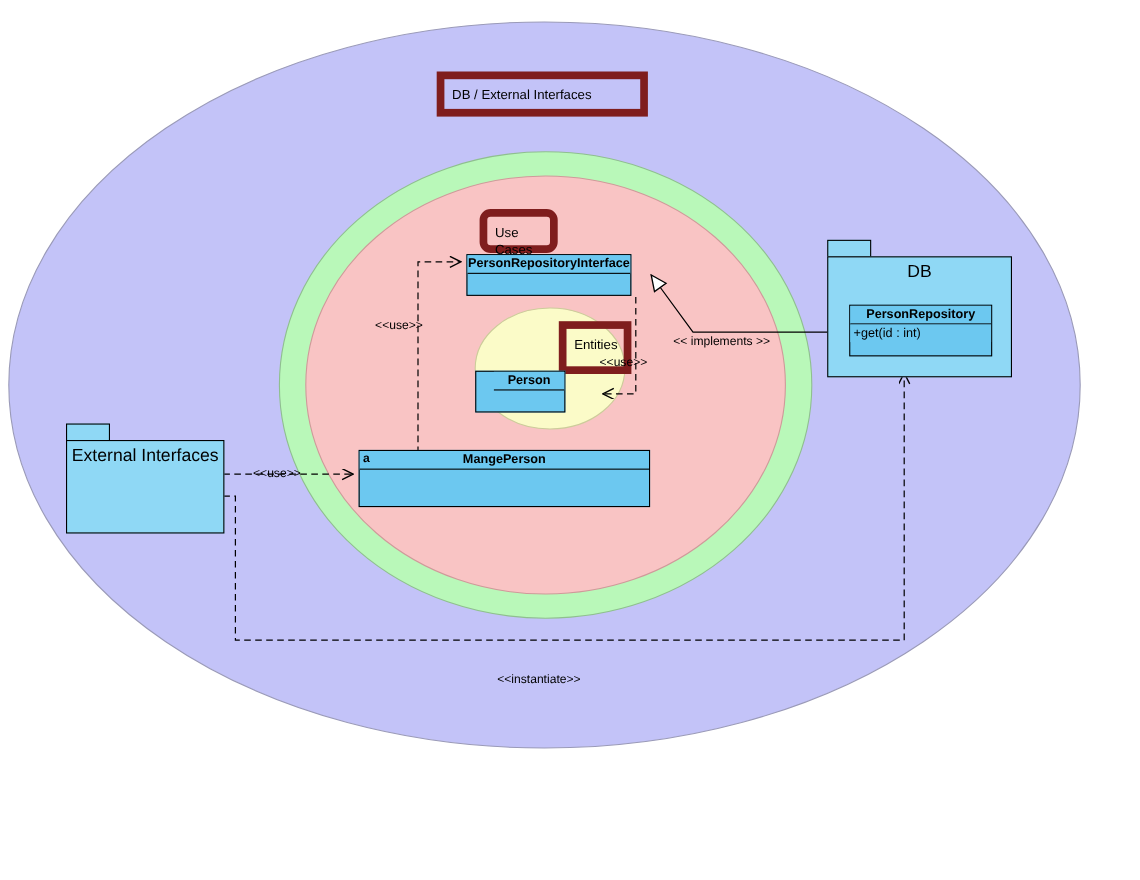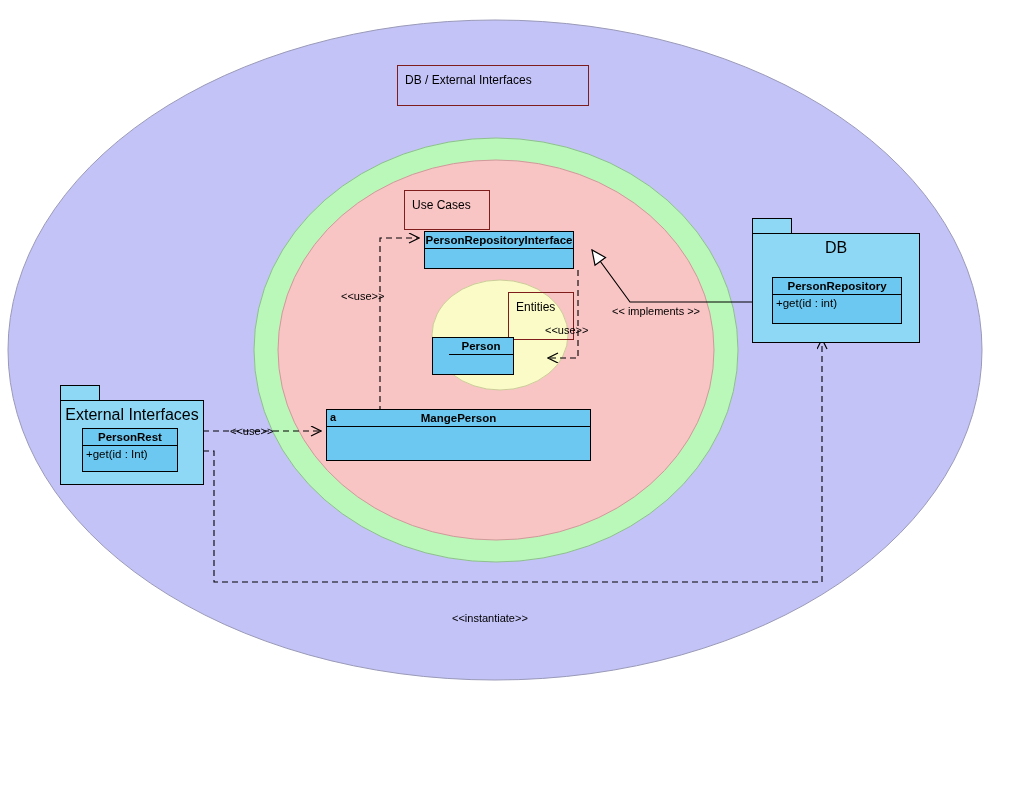--- a/index.html
+++ b/index.html
@@ -8,21 +8,21 @@
   #stage{position:relative;width:1036px;height:800px;background:#ffffff;}
   svg.layer{position:absolute;left:0;top:0;width:1036px;height:800px;}
   .umlbox{position:absolute;background:#6cc8f0;border:1px solid #000;box-sizing:border-box;}
   .umlbox .title{font-size:11.5px;font-weight:bold;text-align:center;
                  border-bottom:1px solid #000;box-sizing:border-box;
                  line-height:17px;height:17px;background:#6cc8f0;}
   .umlbox .ops{font-size:11.5px;line-height:16px;padding-left:3px;background:#6cc8f0;}
   .pkg{position:absolute;background:#8fd8f5;border:1px solid #000;box-sizing:border-box;}
   .pkgtab{position:absolute;background:#8fd8f5;border:1px solid #000;box-sizing:border-box;}
   .pkgname{position:absolute;font-size:16px;text-align:center;width:100%;}
-  .labelbox{position:absolute;border:1px solid #7f1d1d;box-sizing:border-box;background:transparent;}
+  .labelbox{position:absolute;border:7px solid #7f1d1d;box-sizing:border-box;background:transparent;}
   .labelbox span{display:block;font-size:12px;padding:6px 0 0 7px;line-height:16px;}
   .stereo{position:absolute;font-size:11px;color:#000;white-space:nowrap;}
   .cornerA{position:absolute;font-size:11px;left:3px;top:1px;line-height:13px;}
 </style>
 </head>
 <body>
 
 <div id="stage">
 
   <svg class="layer" viewBox="0 0 1036 800" xmlns="http://www.w3.org/2000/svg">
@@ -30,21 +30,21 @@
     <ellipse cx="496" cy="350" rx="242" ry="212" fill="#b9f8b9" stroke="#8fbf8f" stroke-width="1"></ellipse>
     <ellipse cx="496" cy="350" rx="218" ry="190" fill="#f9c4c4" stroke="#cf9a9a" stroke-width="1"></ellipse>
     <ellipse cx="500" cy="335" rx="68" ry="55" fill="#fbfbc8" stroke="#cccc9a" stroke-width="1"></ellipse>
   </svg>
 
   <div class="labelbox" style="left:397px;top:65px;width:192px;height:41px;">
     <span>DB / External Interfaces</span>
   </div>
 
 
-  <div class="labelbox" style="left:404px;top:190px;width:86px;height:40px;">
+  <div class="labelbox" style="left:436px;top:190px;width:71px;height:40px;border-radius:10px;">
     <span>Use Cases</span>
   </div>
 
   <div class="labelbox" style="left:468px;top:292px;width:66px;height:48px;margin-left:40px;">
     <span>Entities</span>
   </div>
 
   <svg class="layer" viewBox="0 0 1036 800" xmlns="http://www.w3.org/2000/svg">
     <defs>
       <marker id="openArrow" markerWidth="12" markerHeight="12" refX="10" refY="5" orient="auto" markerUnits="userSpaceOnUse">
@@ -86,24 +86,20 @@
   <div class="stereo" style="left:545px;top:324px;">&lt;&lt;use&gt;&gt;</div>
 
   <div class="stereo" style="left:612px;top:305px;">&lt;&lt; implements &gt;&gt;</div>
 
   <div class="stereo" style="left:452px;top:612px;">&lt;&lt;instantiate&gt;&gt;</div>
 
   <div class="pkgtab" style="left:60px;top:385px;width:40px;height:16px;"></div>
   <div class="pkg" style="left:60px;top:400px;width:144px;height:85px;">
     <div class="pkgname" style="top:5px;left:0;">External Interfaces</div>
   </div>
-  <div class="umlbox" style="left:82px;top:428px;width:96px;height:44px;">
-    <div class="title">PersonRest</div>
-    <div class="ops">+get(id : Int)</div>
-  </div>
 
   <div class="pkgtab" style="left:752px;top:218px;width:40px;height:16px;"></div>
   <div class="pkg" style="left:752px;top:233px;width:168px;height:110px;">
     <div class="pkgname" style="top:5px;left:0;">DB</div>
   </div>
   <div class="umlbox" style="left:424px;top:231px;width:150px;height:38px;border-width:1.5px;">
     <div class="title">PersonRepositoryInterface</div>
     <div class="ops"></div>
   </div>
 

